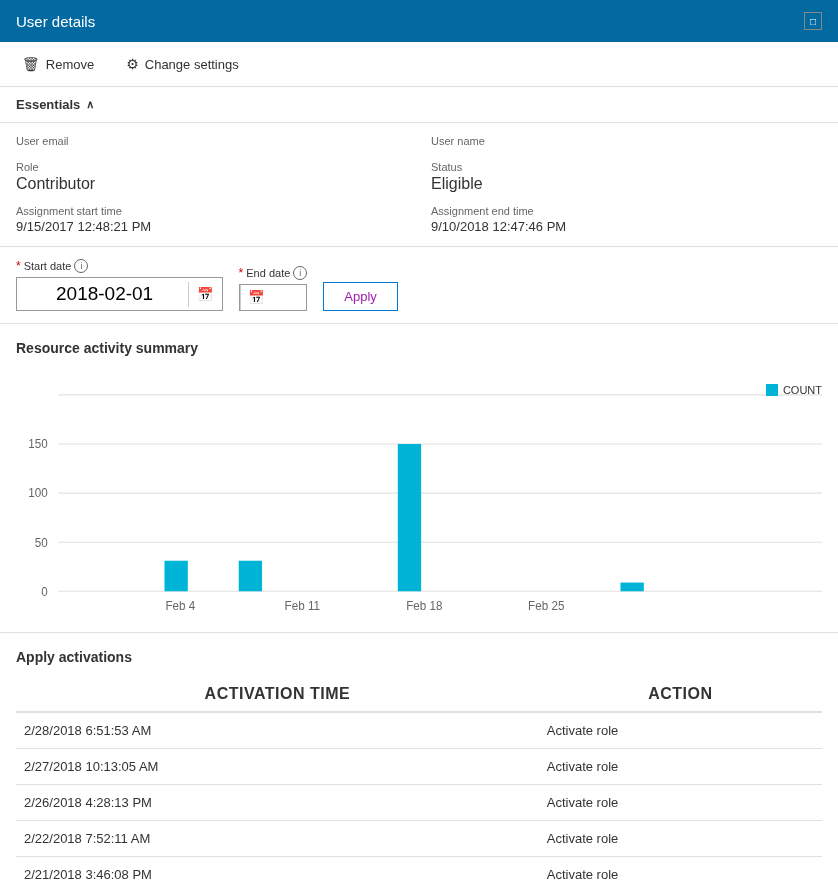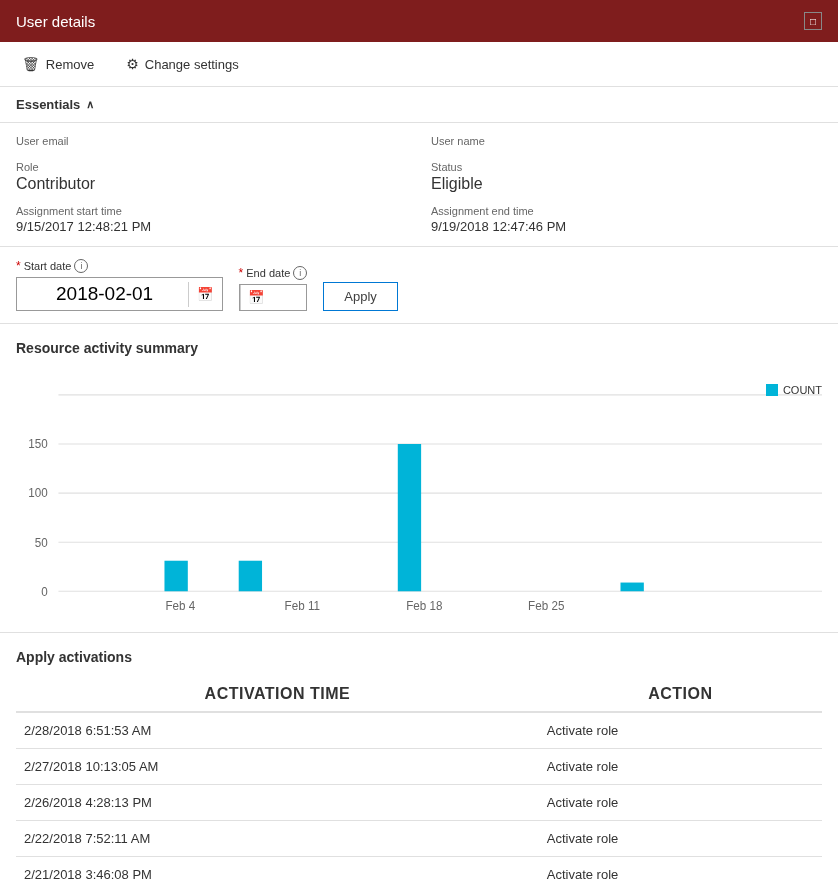--- a/index.html
+++ b/index.html
@@ -1,20 +1,20 @@
 <!DOCTYPE html>
 <html><head>
   <meta charset="utf-8">
   <style>
     * { box-sizing: border-box; margin: 0; padding: 0; }
     body { font-family: 'Segoe UI', Arial, sans-serif; font-size: 13px; color: #333; background: #fff; width: 838px; min-height: 888px; }
 
     
     .title-bar {
-      background: #7f1d1d;
+      background: #0369a1;
       color: #fff;
       padding: 12px 16px;
       display: flex;
       align-items: center;
       justify-content: space-between;
     }
     .title-bar-title { font-size: 15px; font-weight: 400; }
     .title-bar-controls { display: flex; gap: 8px; }
     .title-bar-btn { background: none; border: 1px solid #888; color: #fff; width: 18px; height: 18px; cursor: pointer; display: flex; align-items: center; justify-content: center; font-size: 10px; }
 
@@ -93,21 +93,21 @@
       border: none; outline: none; padding: 5px 8px;
       font-size: 19px; width: 140px; margin-left: 31px;
     }
     .calendar-btn {
       border: none; background: none; padding: 5px 8px;
       cursor: pointer; border-left: 1px solid #ccc; color: #555;
     }
     .apply-btn {
       background: #fff;
       border: 1px solid #0078d4;
-      color: #404040;
+      color: #a21caf;
       padding: 6px 20px;
       cursor: pointer;
       font-size: 13px;
       font-weight: 500;
     }
 
     
     .chart-section { padding: 16px 16px 8px; border-bottom: 1px solid #e0e0e0; }
     .chart-title { font-size: 14px; font-weight: 600; margin-bottom: 28px; }
     .chart-container { position: relative; width: 100%; height: 240px; text-align: right; }
@@ -181,21 +181,21 @@
       <div class="field-label">Status</div>
       <div class="field-value large">Eligible</div>
     </div>
 
     <div>
       <div class="field-label">Assignment start time</div>
       <div class="field-value">9/15/2017 12:48:21 PM</div>
     </div>
     <div>
       <div class="field-label">Assignment end time</div>
-      <div class="field-value">9/19/2018 12:47:46 PM</div>
+      <div class="field-value">9/10/2018 12:47:46 PM</div>
     </div>
   </div>
 </div>
 
 <div class="date-filter">
   <div class="date-field">
     <div class="date-label">
       <span class="required-star">*</span>
       <span>Start date</span>
       <span class="info-icon">i</span>

